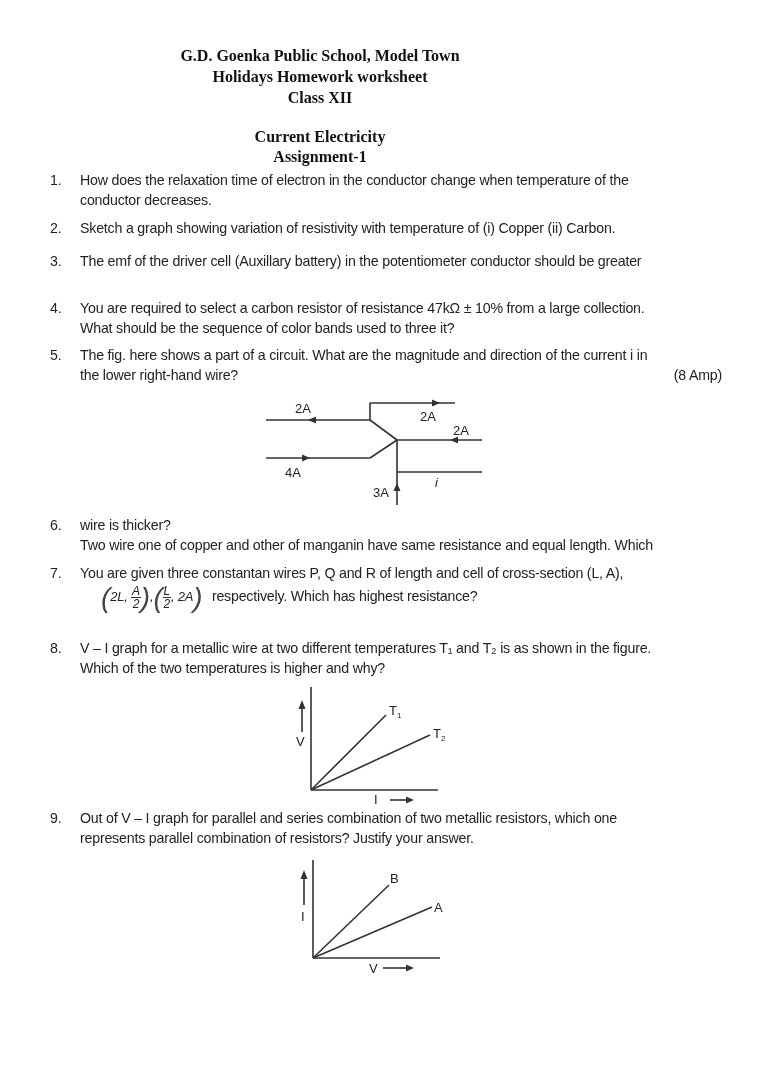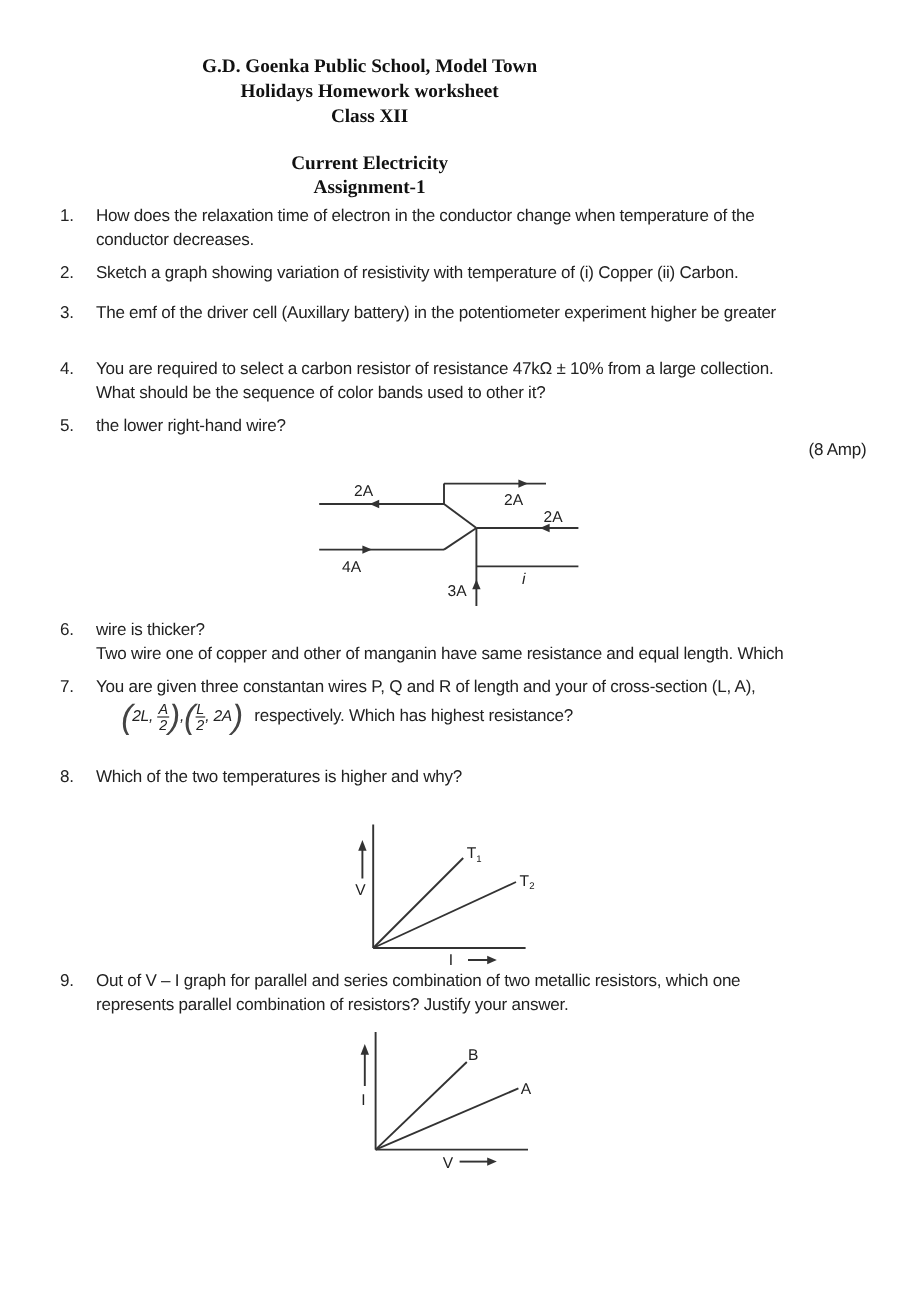--- a/index.html
+++ b/index.html
@@ -1,17 +1,17 @@
 <!DOCTYPE html>
 <html><head>
 <meta charset="utf-8">
 <style>
   html, body { margin:0; padding:0; background:#ffffff; }
   body { width:768px; height:1087px; position:relative; overflow:hidden; color:#1a1a1a; }
-  .header { position:absolute; left:0; width:616px; text-align:center; font-family:"Liberation Serif", serif; font-weight:bold; font-size:16px; line-height:20px; color:#111; }
+  .header { position:absolute; left:12px; width:616px; text-align:center; font-family:"Liberation Serif", serif; font-weight:bold; font-size:16px; line-height:20px; color:#111; }
   .q { position:absolute; left:50px; width:672px; font-family:"Liberation Sans", sans-serif; font-size:14.2px; line-height:20px; color:#222; letter-spacing:-0.2px; }
   .q .num { position:absolute; left:0; top:0; }
   .q .txt { margin-left:30px; text-align:justify; }
   .q .line { display:block; }
   .right { position:absolute; right:0;margin-left:48px; }
   .fig { position:absolute; }
   .frac { display:inline-block; vertical-align:middle; text-align:center; font-style:italic; line-height:12px; font-size:12px; }
   .frac .n { display:block; border-bottom:1px solid #333; padding:0 1px; }
   .frac .d { display:block; }
   .paren { font-size:28px; font-weight:200; vertical-align:middle; color:#444; }
@@ -38,35 +38,36 @@
 <div class="q" style="top:218px;">
   <span class="num">2.</span>
   <div class="txt">
     <span class="line">Sketch a graph showing variation of resistivity with temperature of (i) Copper (ii) Carbon.</span>
   </div>
 </div>
 
 <div class="q" style="top:251px;">
   <span class="num">3.</span>
   <div class="txt">
-    <span class="line">The emf of the driver cell (Auxillary battery) in the potentiometer experiment higher be greater</span>
+    <span class="line">The emf of the driver cell (Auxillary battery) in the potentiometer conductor should be greater</span>
   </div>
 </div>
 
 <div class="q" style="top:298px;">
   <span class="num">4.</span>
   <div class="txt">
     <span class="line">You are required to select a carbon resistor of resistance 47kΩ ± 10% from a large collection.</span>
-    <span class="line">What should be the sequence of color bands used to other it?</span>
+    <span class="line">What should be the sequence of color bands used to three it?</span>
   </div>
 </div>
 
 <div class="q" style="top:345px;">
   <span class="num">5.</span>
   <div class="txt" style="position:relative;">
+    <span class="line">The fig. here shows a part of a circuit. What are the magnitude and direction of the current i in</span>
     <span class="line">the lower right-hand wire?</span>
     <span class="right" style="top:20px;">(8 Amp)</span>
   </div>
 </div>
 
 <svg class="fig" style="left:260px; top:395px;" width="230" height="110" viewBox="0 0 230 110">
   <g stroke="#333" stroke-width="1.6" fill="none">
 
     <line x1="6" y1="25" x2="110" y2="25"></line>
 
@@ -103,34 +104,35 @@
   <span class="num">6.</span>
   <div class="txt">
     <span class="line">wire is thicker?</span>
     <span class="line">Two wire one of copper and other of manganin have same resistance and equal length. Which</span>
   </div>
 </div>
 
 <div class="q" style="top:563px;">
   <span class="num">7.</span>
   <div class="txt">
-    <span class="line">You are given three constantan wires P, Q and R of length and your of cross-section (L, A),</span>
+    <span class="line">You are given three constantan wires P, Q and R of length and cell of cross-section (L, A),</span>
     <span class="line" style="margin-top:2px;margin-left:21px;">
       <span class="expr">
         <span class="paren">(</span><span>2L,</span>
         <span class="frac"><span class="n">A</span><span class="d">2</span></span><span class="paren">)</span><span>,</span><span class="paren">(</span><span class="frac"><span class="n">L</span><span class="d">2</span></span><span>, 2A</span><span class="paren">)</span>
       </span>
       <span style="margin-left:6px;">respectively. Which has highest resistance?</span>
     </span>
   </div>
 </div>
 
 <div class="q" style="top:638px;">
   <span class="num">8.</span>
   <div class="txt">
+    <span class="line">V – I graph for a metallic wire at two different temperatures T₁ and T₂ is as shown in the figure.</span>
     <span class="line">Which of the two temperatures is higher and why?</span>
   </div>
 </div>
 
 <svg class="fig" style="left:290px; top:682px;" width="180" height="125" viewBox="0 0 180 125">
   <g stroke="#333" stroke-width="1.6" fill="none">
     <line x1="21" y1="5" x2="21" y2="108"></line>
     <line x1="21" y1="108" x2="148" y2="108"></line>
     <line x1="21" y1="108" x2="96" y2="33"></line>
     <line x1="21" y1="108" x2="140" y2="53"></line>

